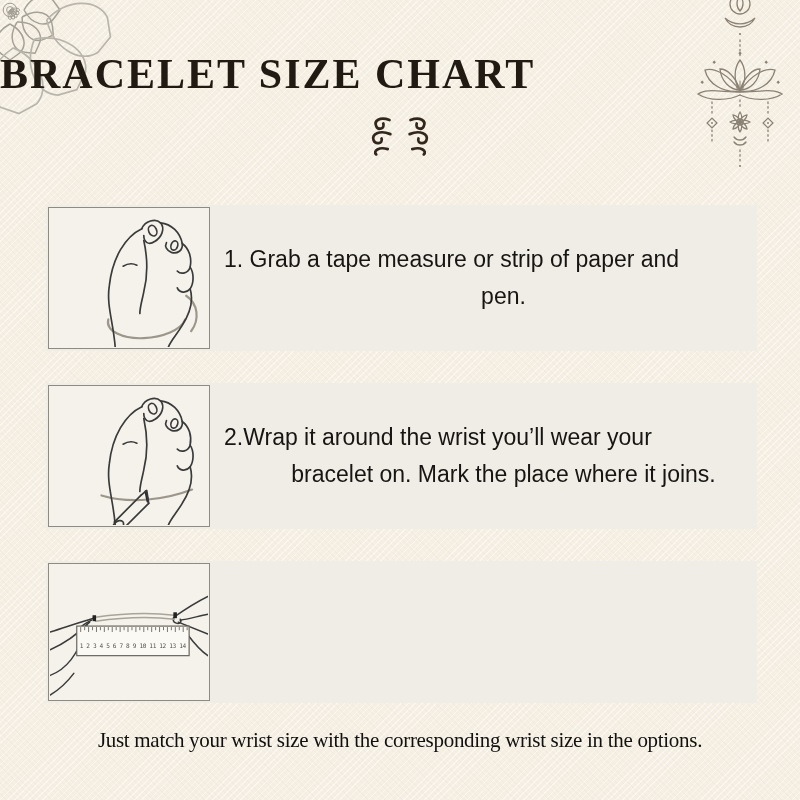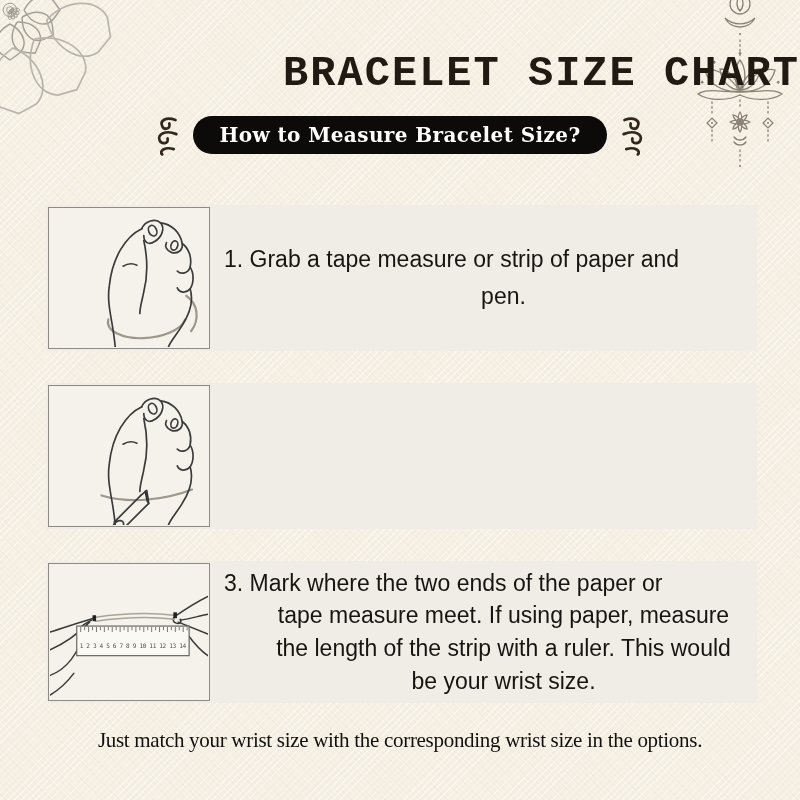--- a/index.html
+++ b/index.html
@@ -8,22 +8,22 @@
     background:#f5f0e3;
     background-image:
       repeating-linear-gradient(45deg, rgba(160,150,125,0.045) 0 1px, transparent 1px 4px),
       repeating-linear-gradient(-45deg, rgba(255,255,255,0.5) 0 1px, transparent 1px 5px);
     font-family:"Liberation Sans","DejaVu Sans",sans-serif;
     color:#1d1812;
   }
   .corner-mandala{position:absolute;left:0;top:0;width:150px;height:150px;}
   .lotus-hanger{position:absolute;right:12px;top:0;width:96px;height:190px;}
   .page-title{
-    position:absolute;top:50px;left:0;right:0;text-align:right;
-    font-family:Liberation Mono, monospace;
+    position:absolute;top:50px;left:0;right:0;text-align:left;
+    font-family:Liberation Serif, serif;
     font-size:42px;font-weight:700;letter-spacing:2px;color:#201a13;white-space:nowrap;
   }
   .badge-row{
     position:absolute;top:113px;left:0;right:0;
     display:flex;align-items:center;justify-content:center;gap:14px;
   }
   .badge{
     background:#0c0b09;color:#ffffff;border-radius:999px;
     font-family:"DejaVu Serif","Liberation Serif",serif;
     font-size:20px;font-weight:700;letter-spacing:.4px;
@@ -138,21 +138,20 @@
   <div class="page-title">BRACELET SIZE CHART</div>
 
   <div class="badge-row">
     <svg class="flourish" viewBox="0 0 34 46">
       <g stroke="#33271c" stroke-width="3.1" fill="none" stroke-linecap="round">
         <path d="M30,6 C19,2 12,7 15,13 C17,18 25,16 23,10"></path>
         <path d="M31,22 C19,17 9,22 12,29 C14,34 23,33 21,27"></path>
         <path d="M28,39 C18,36 11,41 15,45"></path>
       </g>
     </svg>
-    <div class="badge">How to Measure Bracelet Size?</div>
     <svg class="flourish right" viewBox="0 0 34 46">
       <g stroke="#33271c" stroke-width="3.1" fill="none" stroke-linecap="round">
         <path d="M30,6 C19,2 12,7 15,13 C17,18 25,16 23,10"></path>
         <path d="M31,22 C19,17 9,22 12,29 C14,34 23,33 21,27"></path>
         <path d="M28,39 C18,36 11,41 15,45"></path>
       </g>
     </svg>
   </div>
 
   <div class="steps">
@@ -190,20 +189,24 @@
           <path d="M52,110 C82,119 118,114 144,104" stroke="#9d978b" stroke-width="2.2" fill="none" stroke-linecap="round"></path>
           <use href="#fist-art"></use>
           <g stroke="#3a3a3a" stroke-width="1.7" fill="none" stroke-linecap="round" stroke-linejoin="round">
             <path d="M97,106 L99,116" stroke-width="2.6" stroke="#2b2b2b"></path>
             <path d="M92,110 L65,137"></path>
             <path d="M100,118 L73,145"></path>
             <path d="M92,110 L98,105 L100,118"></path>
             <ellipse cx="69" cy="141" rx="6.4" ry="4.4" transform="rotate(-45 69 141)"></ellipse>
           </g>
         </svg>
+      </div>
+      <div class="step-text">
+        <div class="step-line">2.Wrap it around the wrist you’ll wear your</div>
+        <div class="step-line cont">bracelet on. Mark the place where it joins.</div>
       </div>
     </div>
 
     <div class="step-row tight">
       <div class="illo-box">
         <svg viewBox="0 0 160 140">
           <g stroke="#3a3a3a" stroke-width="1.5" fill="none" stroke-linecap="round" stroke-linejoin="round">
             <path d="M0,70 C16,65 30,60 44,56"></path>
             <path d="M0,88 C14,82 28,72 40,60"></path>
             <path d="M0,114 C16,108 28,94 38,64"></path>
@@ -219,25 +222,19 @@
             <path d="M46,55 C74,51 102,50 126,53"></path>
             <path d="M46,59 C74,55 102,54 126,57"></path>
           </g>
           <rect x="43" y="53" width="3.6" height="6" fill="#222222"></rect>
           <rect x="125" y="50" width="3.6" height="6" fill="#222222"></rect>
           <rect x="27" y="64" width="114" height="30" fill="#fbf9f3" stroke="#66645e" stroke-width="1.2"></rect>
           <path stroke="#55534d" stroke-width="0.8" fill="none" d="M31,65 v5 M35,65 v3.2 M39,65 v5 M43,65 v3.2 M47,65 v5 M51,65 v3.2 M55,65 v5 M59,65 v3.2 M63,65 v5 M67,65 v3.2 M71,65 v5 M75,65 v3.2 M79,65 v5 M83,65 v3.2 M87,65 v5 M91,65 v3.2 M95,65 v5 M99,65 v3.2 M103,65 v5 M107,65 v3.2 M111,65 v5 M115,65 v3.2 M119,65 v5 M123,65 v3.2 M127,65 v5 M131,65 v3.2 M135,65 v5 M139,65 v3.2"></path>
           <text x="84" y="86" text-anchor="middle" textLength="108" lengthAdjust="spacing" font-size="6.2" fill="#55534d" font-family="DejaVu Sans Mono, monospace">1 2 3 4 5 6 7 8 9 10 11 12 13 14</text>
         </svg>
       </div>
-      <div class="step-text">
-        <div class="step-line">3. Mark where the two ends of the paper or</div>
-        <div class="step-line cont">tape measure meet. If using paper, measure</div>
-        <div class="step-line cont">the length of the strip with a ruler. This would</div>
-        <div class="step-line cont">be your wrist size.</div>
-      </div>
     </div>
 
   </div>
 
   <div class="footer-note">Just match your wrist size with the corresponding wrist size in the options.</div>
 
 </div>
 
 </body></html>

